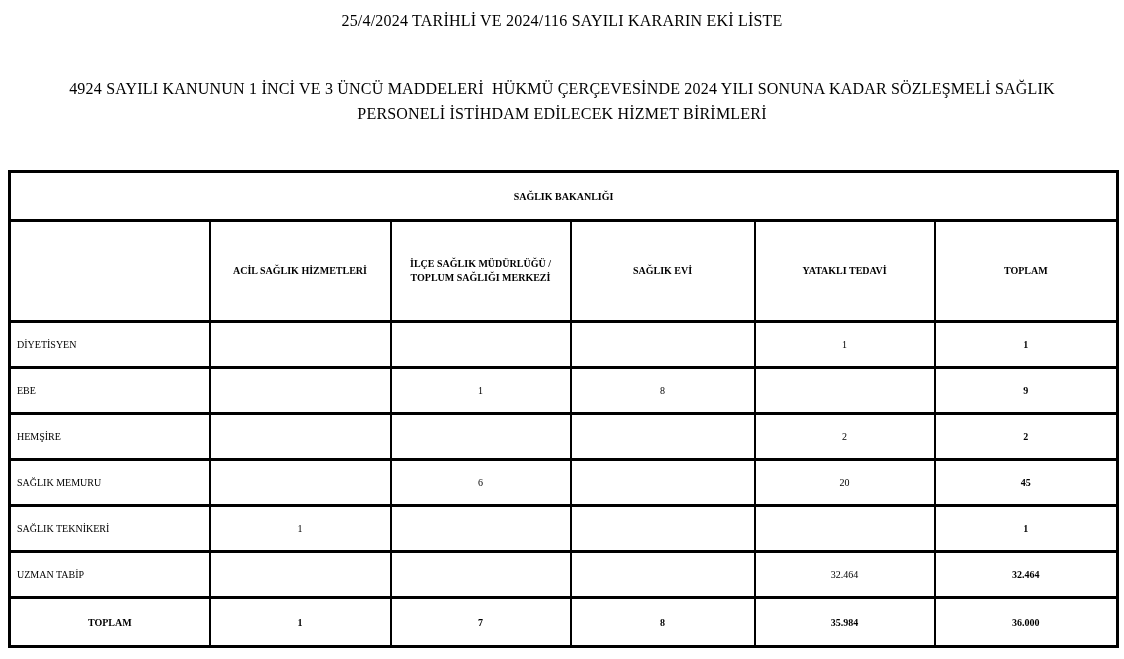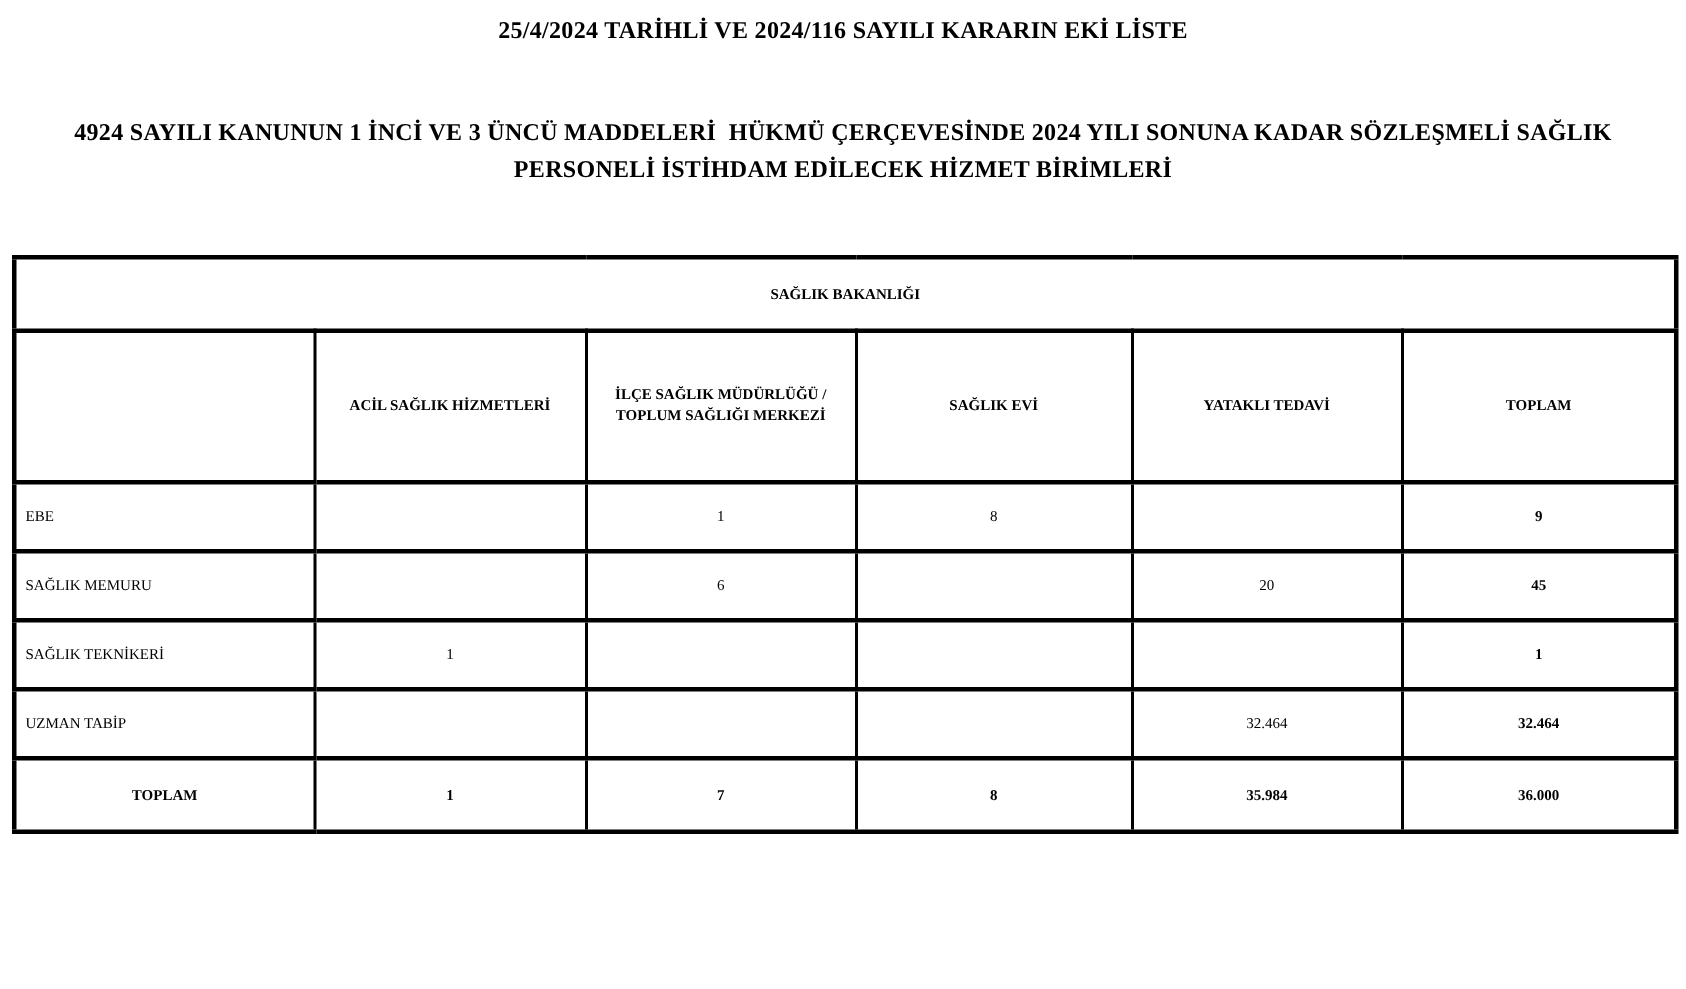--- a/index.html
+++ b/index.html
@@ -14,29 +14,29 @@
   }
   .page {
     position: relative;
     width: 1124px;
     height: 659px;
     background: #ffffff;
   }
   .doc-title {
     margin-top: 12px;
     text-align: center;
-    font-weight: bold;
+    font-weight: normal;
     font-size: 16px;
     letter-spacing: 0.2px;
     white-space: pre-wrap;
   }
   .doc-subtitle {
     margin-top: 47px;
     text-align: center;
-    font-weight: bold;
+    font-weight: normal;
     font-size: 16px;
     line-height: 1.55;
     letter-spacing: 0.2px;
     white-space: pre-wrap;
   }
   table.main-table {
     position: absolute;
     left: 8px;
     top: 158px;
     width: 1108px;
@@ -120,30 +120,46 @@
 
     <tr>
       <td class="col-header"></td>
       <td class="col-header">ACİL SAĞLIK HİZMETLERİ</td>
       <td class="col-header">İLÇE SAĞLIK MÜDÜRLÜĞÜ / TOPLUM SAĞLIĞI MERKEZİ</td>
       <td class="col-header">SAĞLIK EVİ</td>
       <td class="col-header">YATAKLI TEDAVİ</td>
       <td class="col-header">TOPLAM</td>
     </tr>
 
+    <tr class="data-row">
+      <td class="row-label">DİYETİSYEN</td>
+      <td class="num-cell"></td>
+      <td class="num-cell"></td>
+      <td class="num-cell"></td>
+      <td class="num-cell">1</td>
+      <td class="total-col">1</td>
+    </tr>
 
     <tr class="data-row">
       <td class="row-label">EBE</td>
       <td class="num-cell"></td>
       <td class="num-cell">1</td>
       <td class="num-cell">8</td>
       <td class="num-cell"></td>
       <td class="total-col">9</td>
     </tr>
 
+    <tr class="data-row">
+      <td class="row-label">HEMŞİRE</td>
+      <td class="num-cell"></td>
+      <td class="num-cell"></td>
+      <td class="num-cell"></td>
+      <td class="num-cell">2</td>
+      <td class="total-col">2</td>
+    </tr>
 
     <tr class="data-row">
       <td class="row-label">SAĞLIK MEMURU</td>
       <td class="num-cell"></td>
       <td class="num-cell">6</td>
       <td class="num-cell"></td>
       <td class="num-cell">20</td>
       <td class="total-col">45</td>
     </tr>
 

